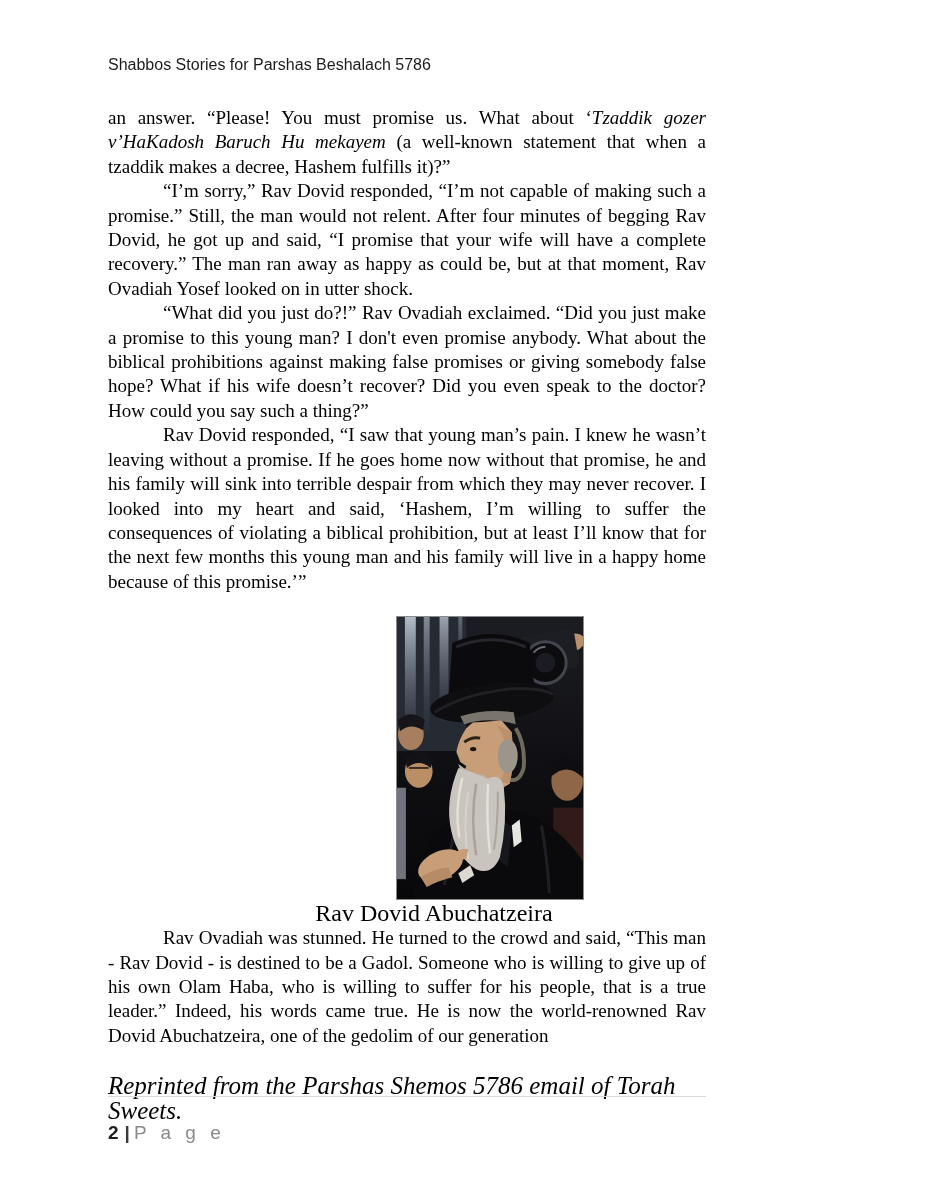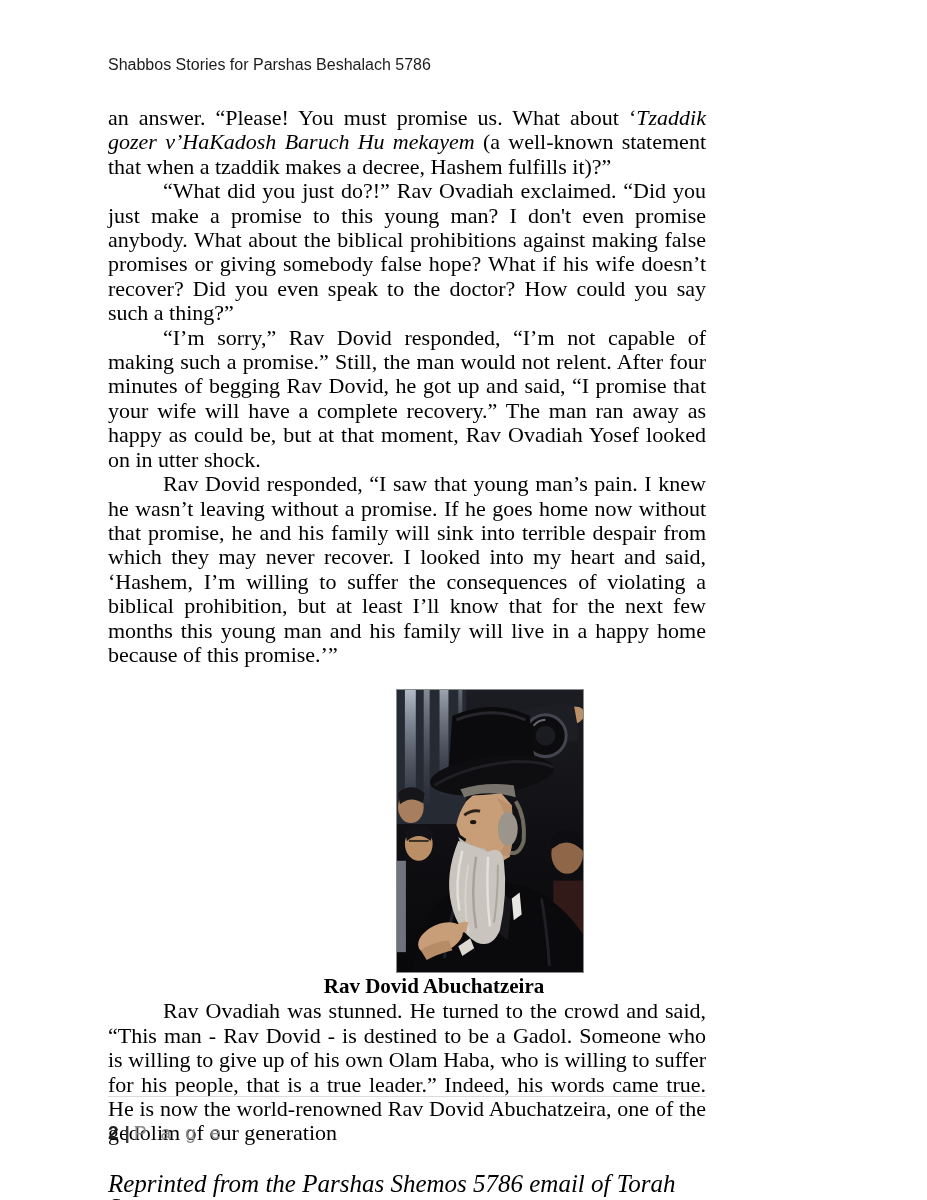--- a/index.html
+++ b/index.html
@@ -19,43 +19,43 @@
     font-size: 16px;
     line-height: 21px;
     color: #1c1c1c;
   }
   .doc-main {
     position: absolute;
     top: 106px; left: 108px; right: 108px;
   }
   .doc-main p.body-para {
     margin: 0;
-    font-size: 22px;
+    font-size: 19px;
     line-height: 24.4px;
     text-align: justify;
     color: #000000;
   }
   .doc-main p.body-para.indent { text-indent: 55px; }
   .doc-main p.body-para .em { font-style: italic; }
   .figure { margin: 22px 0 0 0; }
   .photo-frame {
     display: block;
     width: 188px;
     height: 284px;
     margin-left: 288px;
     border: 1px solid #8a8a8a;
     box-sizing: border-box;
     background: #0b0b0d;
   }
   .photo-frame svg { display: block; width: 100%; height: 100%; }
   .photo-caption {
     margin: 1px 0 0 0;
-    font-size: 21px;
+    font-size: 24px;
     line-height: 25px;
-    font-weight: bold;
+    font-weight: normal;
     text-align: center;
     text-indent: 54px;
   }
   .reprint-note {
     margin: 26px 0 0 0;
     font-size: 25px;
     line-height: 24.4px;
     font-style: italic;
     text-align: left;
   }
@@ -77,22 +77,22 @@
 <div class="page">
 
   <div class="doc-header">
     <span>Shabbos Stories for Parshas Beshalach 5786</span>
   </div>
 
   <div class="doc-main">
 
     <div>
         <p class="body-para"><span>an answer. “Please! You must promise us. What about ‘</span><span class="em">Tzaddik gozer v’HaKadosh Baruch Hu mekayem</span><span> (a well-known statement that when a tzaddik makes a decree, Hashem fulfills it)?”</span></p>
+        <p class="body-para indent"><span>“I’m sorry,” Rav Dovid responded, “I’m not capable of making such a promise.” Still, the man would not relent. After four minutes of begging Rav Dovid, he got up and said, “I promise that your wife will have a complete recovery.” The man ran away as happy as could be, but at that moment, Rav Ovadiah Yosef looked on in utter shock.</span></p>
         <p class="body-para indent"><span>“What did you just do?!” Rav Ovadiah exclaimed. “Did you just make a promise to this young man? I don't even promise anybody. What about the biblical prohibitions against making false promises or giving somebody false hope? What if his wife doesn’t recover? Did you even speak to the doctor? How could you say such a thing?”</span></p>
-        <p class="body-para indent"><span>“I’m sorry,” Rav Dovid responded, “I’m not capable of making such a promise.” Still, the man would not relent. After four minutes of begging Rav Dovid, he got up and said, “I promise that your wife will have a complete recovery.” The man ran away as happy as could be, but at that moment, Rav Ovadiah Yosef looked on in utter shock.</span></p>
         <p class="body-para indent"><span>Rav Dovid responded, “I saw that young man’s pain. I knew he wasn’t leaving without a promise. If he goes home now without that promise, he and his family will sink into terrible despair from which they may never recover. I looked into my heart and said, ‘Hashem, I’m willing to suffer the consequences of violating a biblical prohibition, but at least I’ll know that for the next few months this young man and his family will live in a happy home because of this promise.’”</span></p>
       </div>
 
     <div class="figure">
       <div class="photo-frame">
         <svg viewBox="0 0 188 284" preserveAspectRatio="none">
           <defs>
             <linearGradient id="bgGrad" x1="0" y1="0" x2="0" y2="1">
               <stop offset="0" stop-color="#1c1d22"></stop>
               <stop offset="0.5" stop-color="#101014"></stop>

